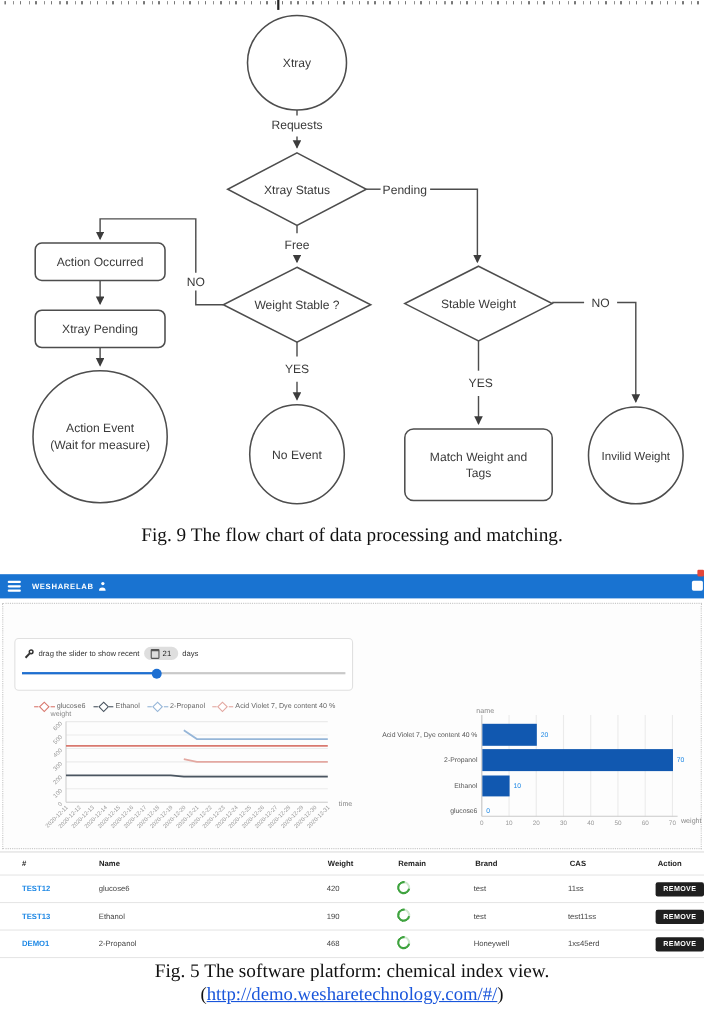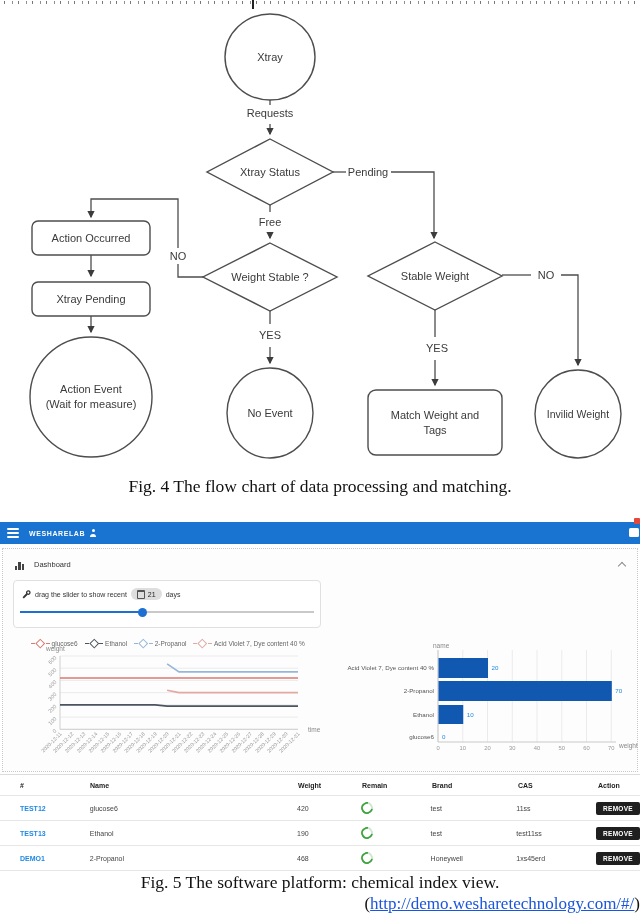--- a/index.html
+++ b/index.html
@@ -15,21 +15,21 @@
   #flowchart{position:absolute;top:0;left:0;}
   .fc-shape{fill:#fff;stroke:#4d4d4d;stroke-width:1.4px;}
   .fc-line{fill:none;stroke:#4d4d4d;stroke-width:1.3px;}
   .fc-text{font-family:"Liberation Sans",sans-serif;font-size:11px;fill:#3a3a3a;text-anchor:middle;}
   .fc-small{font-size:10.5px;}
 
   .caption{position:absolute;width:640px;text-align:center;color:#111;
     font-family:"Liberation Serif",serif;font-size:17.5px;}
   #fig4-caption{top:476px;}
   #fig5-caption1{top:872px;text-align:center;}
-  #fig5-caption2{top:894px;font-size:17px;text-align:right;}
+  #fig5-caption2{top:894px;font-size:17px;}
   #fig5-caption2 a{color:#1a56db;text-decoration:underline;}
 
   
   #appbar{position:absolute;top:522px;left:0;width:640px;height:22px;background:#1973d1;
     display:flex;align-items:center;}
   #hamburger{width:12px;margin-left:7px;display:flex;flex-direction:column;gap:2px;}
   #hamburger span{display:block;height:1.7px;background:#fff;border-radius:1px;}
   #appbar-title{color:#fff;font-size:7px;font-weight:bold;letter-spacing:.6px;margin-left:10px;}
   #user-icon{margin-left:4px;width:8px;height:8px;position:relative;}
   #user-icon .head{position:absolute;top:0;left:2.4px;width:3.2px;height:3.2px;border-radius:50%;background:#fff;}
@@ -139,49 +139,40 @@
 
     <text class="fc-text" x="270" y="117">Requests</text>
     <text class="fc-text" x="368" y="176">Pending</text>
     <text class="fc-text" x="270" y="226">Free</text>
     <text class="fc-text" x="178" y="260">NO</text>
     <text class="fc-text" x="270" y="339">YES</text>
     <text class="fc-text" x="437" y="352">YES</text>
     <text class="fc-text" x="546" y="279">NO</text>
   </svg>
 
-  <div id="fig4-caption" class="caption">Fig. 4 The flow chart of data processing and matching.</div>
+  <div id="fig4-caption" class="caption">Fig. 9 The flow chart of data processing and matching.</div>
 
   <div id="appbar">
     <div id="hamburger">
         <span></span>
         <span></span>
         <span></span>
       </div>
     <div id="appbar-title">WESHARELAB</div>
     <div id="user-icon">
         <div class="head"></div>
         <div class="body"></div>
       </div>
   </div>
   <div id="flag-wrap">
     <div id="flag-icon"></div>
     <div id="flag-badge"></div>
   </div>
 
   <div id="dash-card">
-    <div id="dash-row">
-      <div id="dash-icon">
-        <i style="height:4px"></i>
-          <i style="height:8px"></i>
-          <i style="height:6px"></i>
-      </div>
-      <div id="dash-label">Dashboard</div>
-      <div id="dash-caret"></div>
-    </div>
 
     <div id="slider-card">
       <div id="slider-row1">
         <svg width="9" height="9">
           <circle cx="6.3" cy="2.6" r="1.7" fill="none" stroke="#333" stroke-width="1.3"></circle>
           <line x1="5" y1="4" x2="1.2" y2="7.9" stroke="#333" stroke-width="1.8"></line>
         </svg>
         <span id="slider-text1">drag the slider to show recent</span>
         <span id="days-chip">
           <span id="cal-icon"></span>

